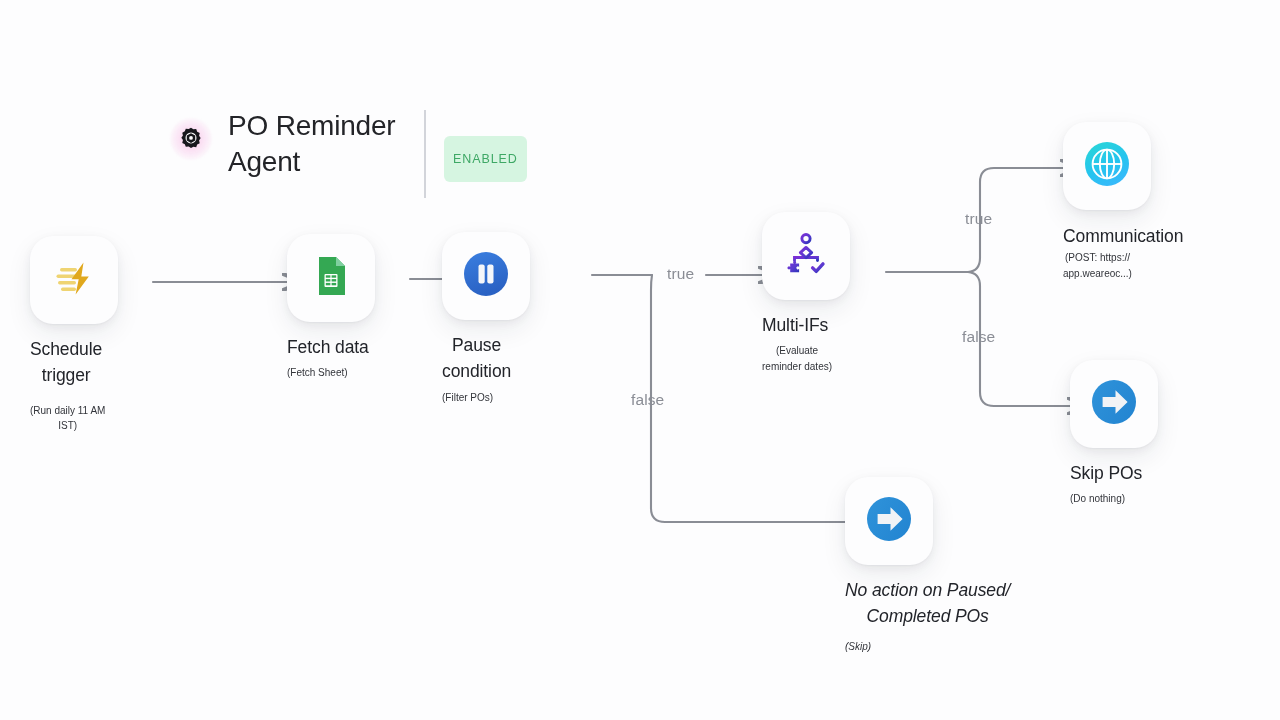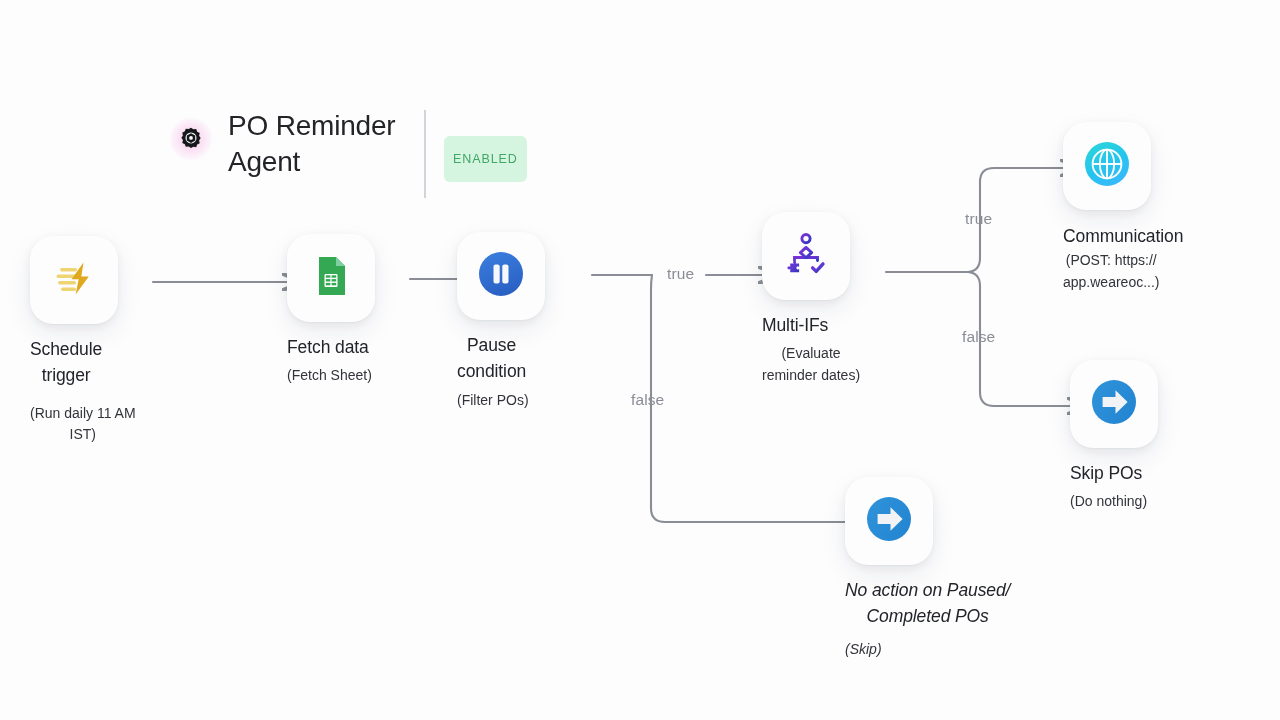--- a/index.html
+++ b/index.html
@@ -116,31 +116,31 @@
     font-size: 17.5px;
     line-height: 1.5;
     color: #22242a;
     text-align: center;
     white-space: pre-line;
     letter-spacing: -0.1px;
   }
 
   .node-sub {
     margin-top: 5px;
-    font-size: 14px;
+    font-size: 10px;
     line-height: 1.55;
     color: #32343a;
     text-align: center;
     white-space: pre-line;
   }
 
   
   #node-schedule      { left: 30px;  top: 236px; width: 142px; }
   #node-fetch         { left: 287px; top: 234px; width: 136px; }
-  #node-pause         { left: 457px; top: 232px; width: 136px; }
+  #node-pause         { left: 442px; top: 232px; width: 136px; }
   #node-multiifs      { left: 762px; top: 212px; width: 142px; }
   #node-communication { left: 1063px; top: 122px; width: 150px; }
   #node-skip          { left: 1070px; top: 360px; width: 140px; }
   #node-noaction      { left: 845px; top: 477px; width: 206px; font-style: italic; }
 
   #node-schedule .node-sub { margin-top: 14px; }
   #node-noaction .node-sub { margin-top: 9px; }
   #node-communication .node-title { margin-top: 13px; }
   #node-communication .node-sub { margin-top: 1px; }
 

